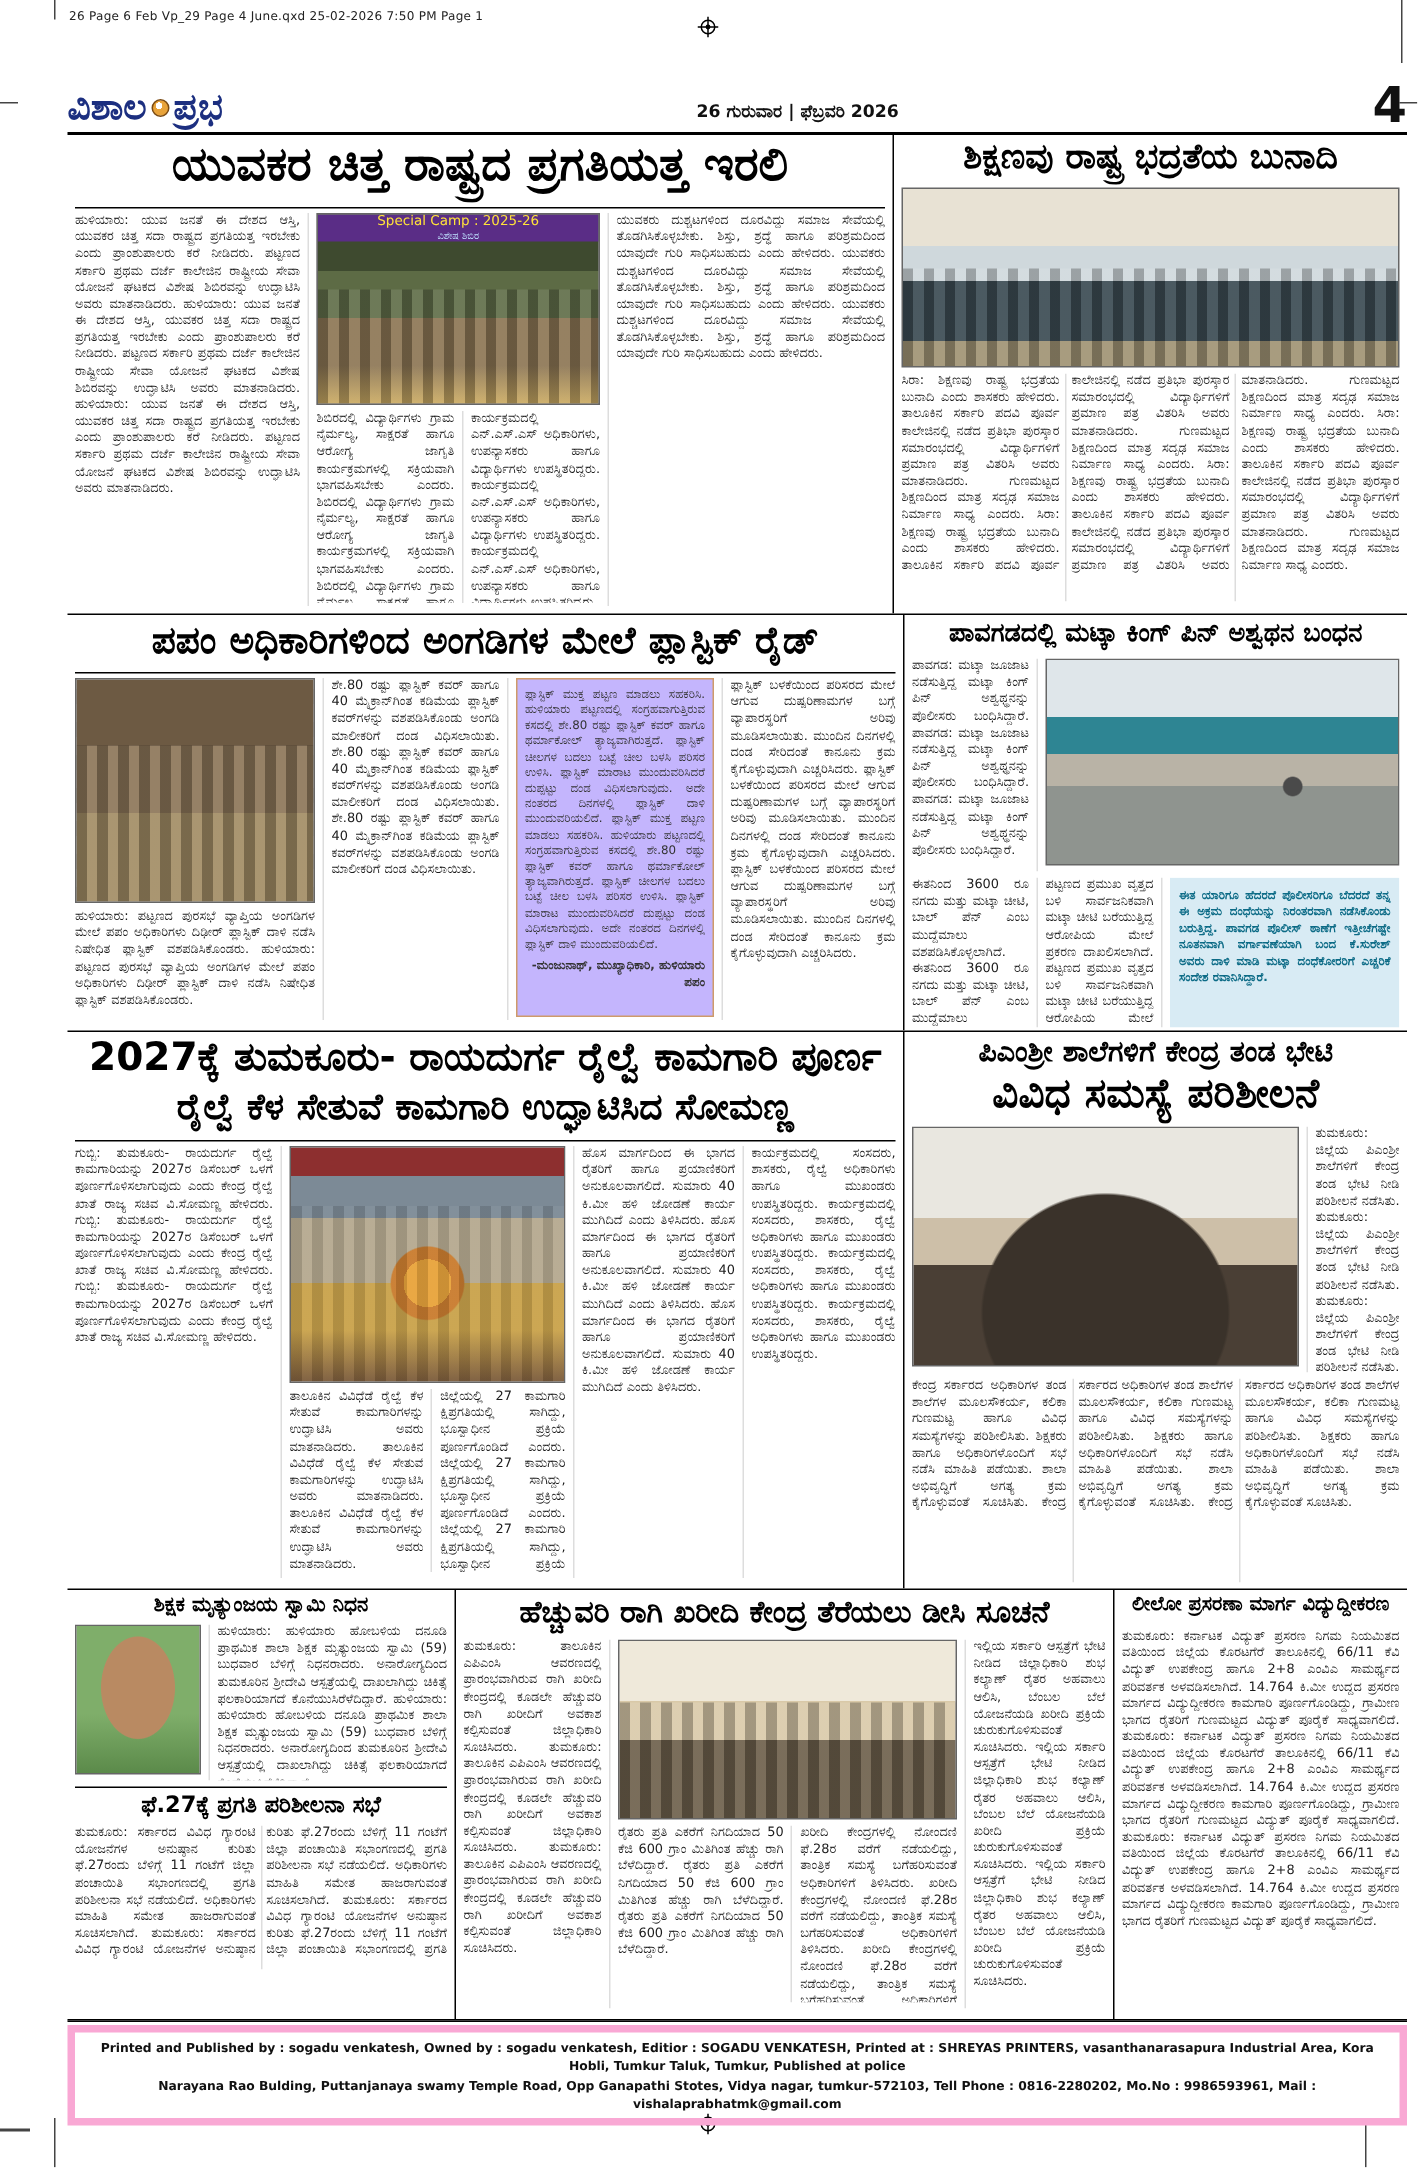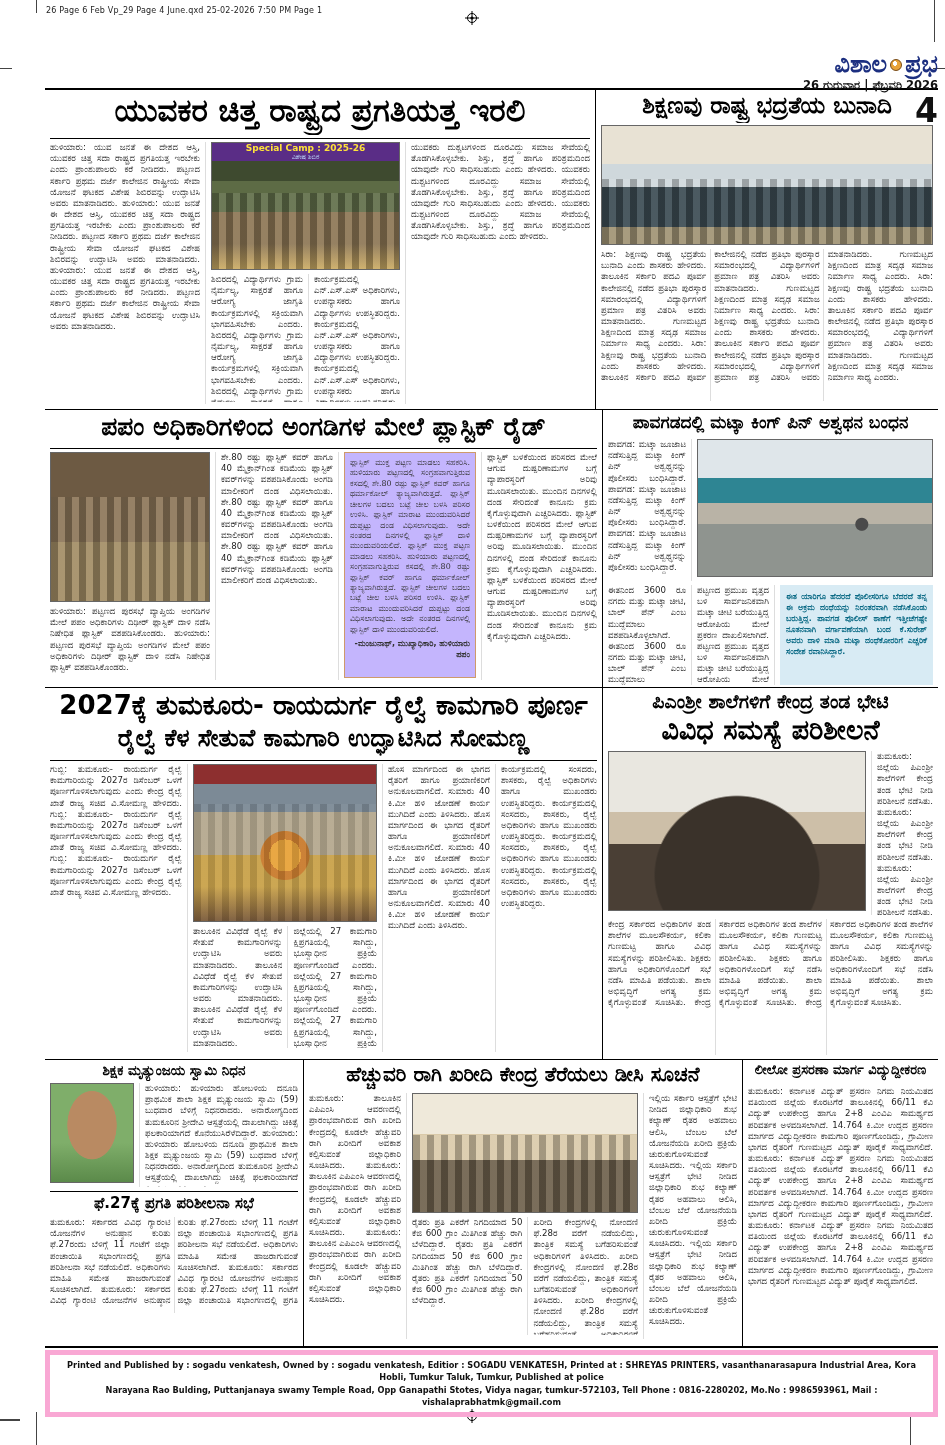--- a/index.html
+++ b/index.html
@@ -7,21 +7,21 @@
   .page { position:relative; width:945px; height:1445px; background:#ffffff;
           font-family:"DejaVu Sans", sans-serif; color:#111; overflow:hidden; }
   .slug { position:absolute; top:6px; left:46px; font-size:8px; color:#222; letter-spacing:.2px; }
   .reg { position:absolute; }
   .crop { position:absolute; background:#444; }
 
   .content { position:absolute; left:45px; top:50px; width:893px; }
 
   
   .mast-row { display:flex; align-items:flex-end; height:40px; padding-bottom:3px;
-              border-bottom:2.5px solid #000;flex-direction:column; }
+              border-bottom:2.5px solid #000; }
   .masthead { font-size:24px; font-weight:bold; color:#1c2f80; white-space:nowrap; }
   .emblem { display:inline-block; width:12px; height:12px; border-radius:50%;
             background:radial-gradient(circle at 40% 35%, #fff 0 25%, #e8a33a 26% 70%, #a05a1e 100%);
             margin:0 3px; vertical-align:middle; border:1px solid #7a4a12; }
   .ed-date { flex:1; text-align:center; font-size:11.5px; font-weight:bold; padding-bottom:4px; }
   .pageno { font-size:33px; font-weight:bold; line-height:.9; }
 
   
   .row { display:flex; border-bottom:1px solid #000; overflow:hidden; }
   .vdiv { width:1px; background:#000; flex:0 0 1px; }
@@ -33,21 +33,21 @@
   .bt { font-size:8.6px; line-height:1.3; text-align:justify; color:#1b1b1b; overflow:hidden; }
   .flexcols { display:flex; overflow:hidden; }
   .flexcols > .col { overflow:hidden; }
   .flexcols > .col + .col { border-left:1px solid #ddd; padding-left:5px; margin-left:5px; }
 
   
   .ph { position:relative; overflow:hidden; background:#9a9a9a; border:1px solid #666; }
   .crowd { position:absolute; inset:0;
            background:repeating-linear-gradient(90deg, rgba(20,20,20,.28) 0 7px, rgba(255,255,255,.10) 7px 14px); }
   .ph-banner { position:relative; z-index:2; background:#5a2d86; text-align:center; padding:1px 0 0 0; }
-  .ph-banner .l1 { color:#ffe23a; font-weight:bold; font-size:9px; line-height:1.1; white-space:nowrap; }
+  .ph-banner .l1 { color:#ffe23a; font-weight:normal; font-size:9px; line-height:1.1; white-space:nowrap; }
   .ph-banner .l2 { color:#bfe1ff; font-size:6.5px; line-height:1.1; }
   .ph-nss  { background:linear-gradient(180deg,#3e4a2f 0 30%,#5d6b45 30% 55%,#8a7350 55% 80%,#caa95f 100%); }
   .ph-stud { background:linear-gradient(180deg,#e8e2d4 0 32%,#cfd8dc 32% 52%,#37474f 52% 86%,#9e9171 86% 100%); }
   .ph-raid { background:linear-gradient(180deg,#6d5a43 0 30%,#8a7355 30% 60%,#a08a61 60% 100%),
              repeating-linear-gradient(0deg, rgba(0,0,0,.2) 0 10px, transparent 10px 22px); }
   .ph-street { background:radial-gradient(circle at 70% 62%, #4a4a4a 0 6px, transparent 7px),
                linear-gradient(180deg,#dfe6ea 0 28%,#2e8593 28% 46%,#b9b3a6 46% 62%,#8f948f 62% 100%); }
   .ph-rail { background:radial-gradient(circle at 50% 58%, #e8a33a 0 16px, #c97b2d 16px 24px, transparent 25px),
              linear-gradient(180deg,#8d2f2f 0 12%,#7c8a96 12% 30%,#b5a98f 30% 58%,#c9a24a 58% 78%,#7a5a3a 100%); }
   .ph-meet { background:radial-gradient(ellipse at 50% 78%, #3a322a 0 45%, transparent 46%),

